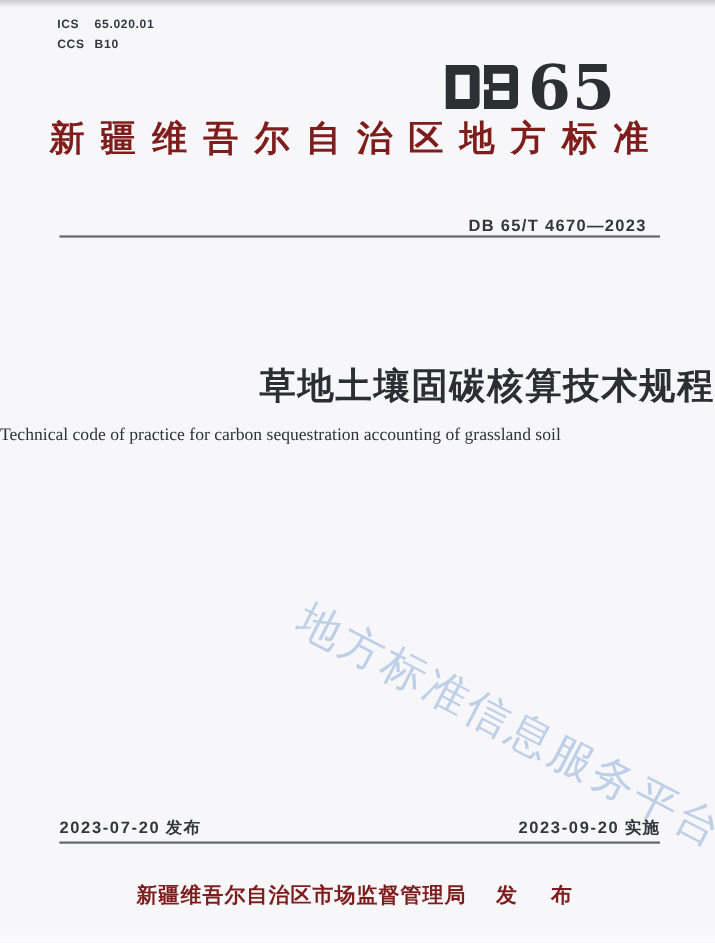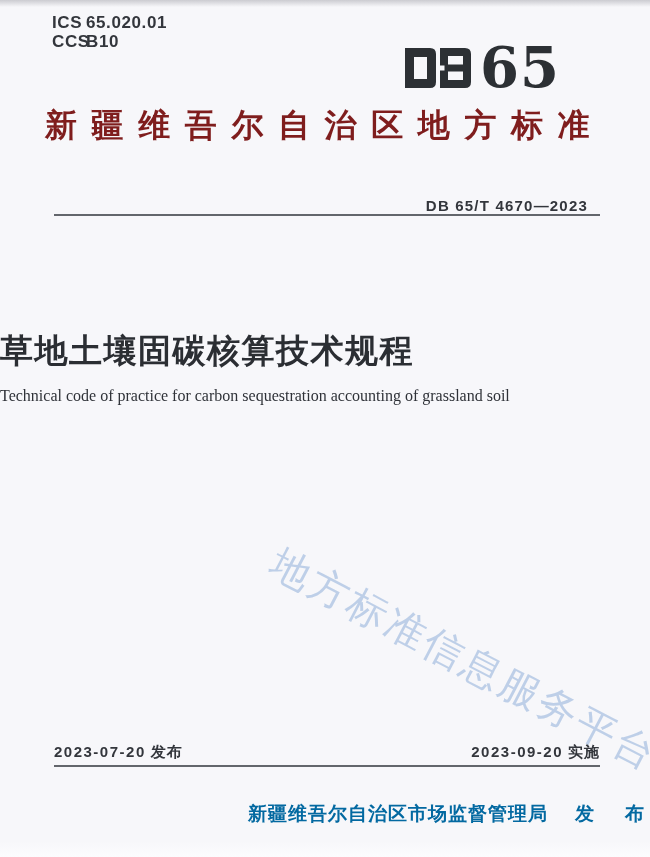--- a/index.html
+++ b/index.html
@@ -20,28 +20,28 @@
     position: absolute; left: 0; top: 0; width: 100%; height: 7px;
     background: linear-gradient(180deg, rgba(150,150,158,0.45), rgba(150,150,158,0));
   }
   .bottom-edge {
     position: absolute; left: 0; bottom: 0; width: 100%; height: 16px;
     background: linear-gradient(0deg, #fcfcfe, rgba(252,252,254,0));
   }
   
   .ics-block {
     position: absolute; left: 52px; top: 13px;
-    font-size: 17px; font-weight: 700; letter-spacing: 0.6px;
+    font-size: 11px; font-weight: 700; letter-spacing: 0.6px;
     line-height: 19px; color: #33363c;
   }
   .ics-block .lbl { display: inline-block; width: 34px; }
   
   .logo {
-    position: absolute; top: 46px; right: 90px;
-    display: flex; align-items: flex-end; height: 43px; padding-left: 16px;
+    position: absolute; top: 59px; right: 90px;
+    display: flex; align-items: flex-start; height: 43px; padding-left: 16px;
   }
   .logo svg { display: block; margin-bottom: 1px; }
   .logo-num {
     font-family: "DejaVu Serif", serif;
     font-weight: 700;
     font-size: 56px;
     line-height: 43px;
     letter-spacing: 1px;
     margin-left: 9px;
     color: #2c3034;
@@ -62,21 +62,21 @@
   }
   .rule {
     position: absolute; left: 54px; width: 546px; height: 2px;
     background: #63666c;
   }
   .rule-top { top: 214px; }
   .rule-bottom { top: 765px; }
   
   .title-cn {
     position: absolute; left: 0; top: 329px; width: 100%;
-    margin: 0; text-align: left;
+    margin: 0; text-align: right;
     font-size: 33px; font-weight: 700; letter-spacing: 1.5px;
     color: #2b2e33;
   }
   .title-en {
     position: absolute; left: 0; top: 387px; width: 100%;
     text-align: left;
     font-family: "Liberation Serif", serif;
     font-size: 16px; font-weight: 400;
     color: #2f3238;
   }
@@ -93,22 +93,22 @@
   .dates {
     position: absolute; left: 54px; top: 743px; width: 546px;
     display: flex; justify-content: space-between;
     font-size: 15px; font-weight: 700; color: #33363c; gap: 37px;
   }
   .date-num { letter-spacing: 1.5px; }
   .date-word { margin-left: 5px; letter-spacing: 1px; }
   
   .publisher {
     position: absolute; left: 0; top: 801px; width: 100%;
-    text-align: right;
-    font-size: 19px; font-weight: 700; color: #0369a1;
+    text-align: center;
+    font-size: 19px; font-weight: 700; color: #7f1d1d;
   }
   .publisher .pub-name { letter-spacing: 1px; }
   .publisher .pub-label { margin-left: 27px; letter-spacing: 6px; }
 </style>
 </head>
 <body>
 
 <div class="page">
 
   <div class="top-edge"></div>

